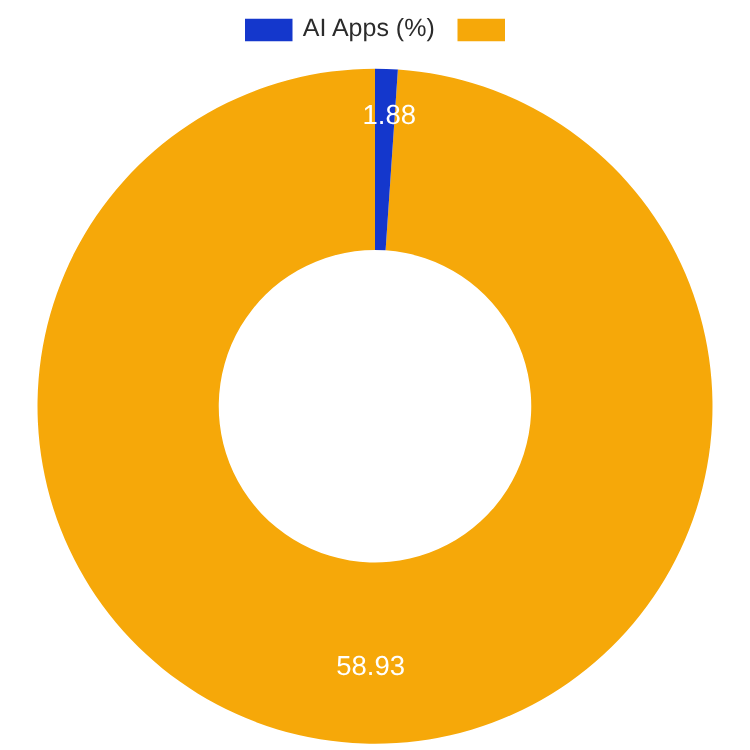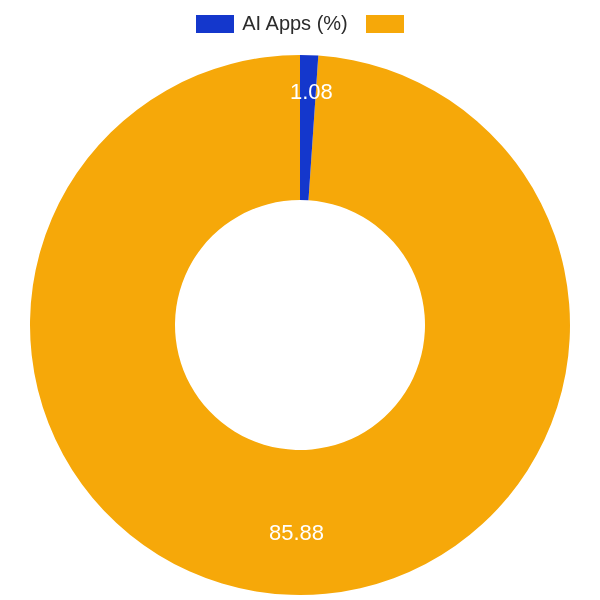--- a/index.html
+++ b/index.html
@@ -67,17 +67,17 @@
 
   <svg class="donut" viewBox="0 0 550 550">
     <g transform="translate(275,275)">
 
       <path d="M 18.307710360441206 -269.3785955516106 A 270 270 0 1 1 -6.613092715395707e-14 -270 L -3.061616997868383e-14 -125 A 125 125 0 1 0 8.475791833537595 -124.71231275537527 Z" fill="#f6a809"></path>
 
       <path d="M 0 -270 A 270 270 0 0 1 18.307710360441206 -269.3785955516106 L 8.475791833537595 -124.71231275537527 A 125 125 0 0 0 0 -125 Z" fill="#1437cc"></path>
     </g>
   </svg>
 
-  <div class="data-label" style="left:290px; top:79px;">1.08</div>
+  <div class="data-label" style="left:290px; top:79px;">1.88</div>
 
-  <div class="data-label" style="left:269px; top:520px;">85.88</div>
+  <div class="data-label" style="left:269px; top:520px;">58.93</div>
 
 </div>
 
 </body></html>

